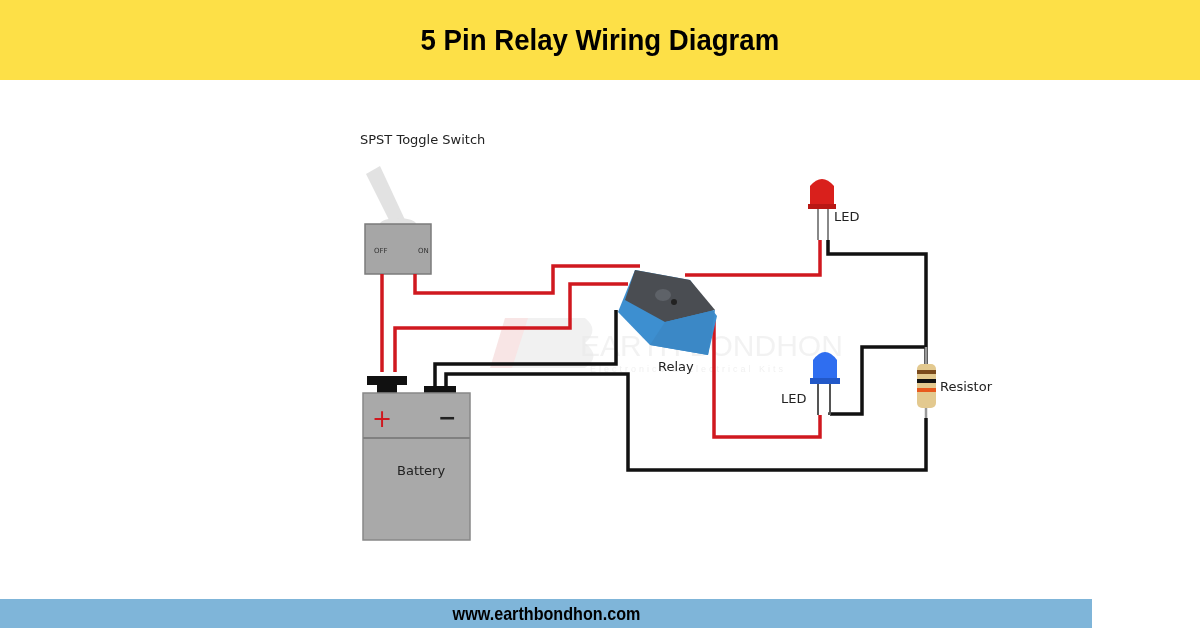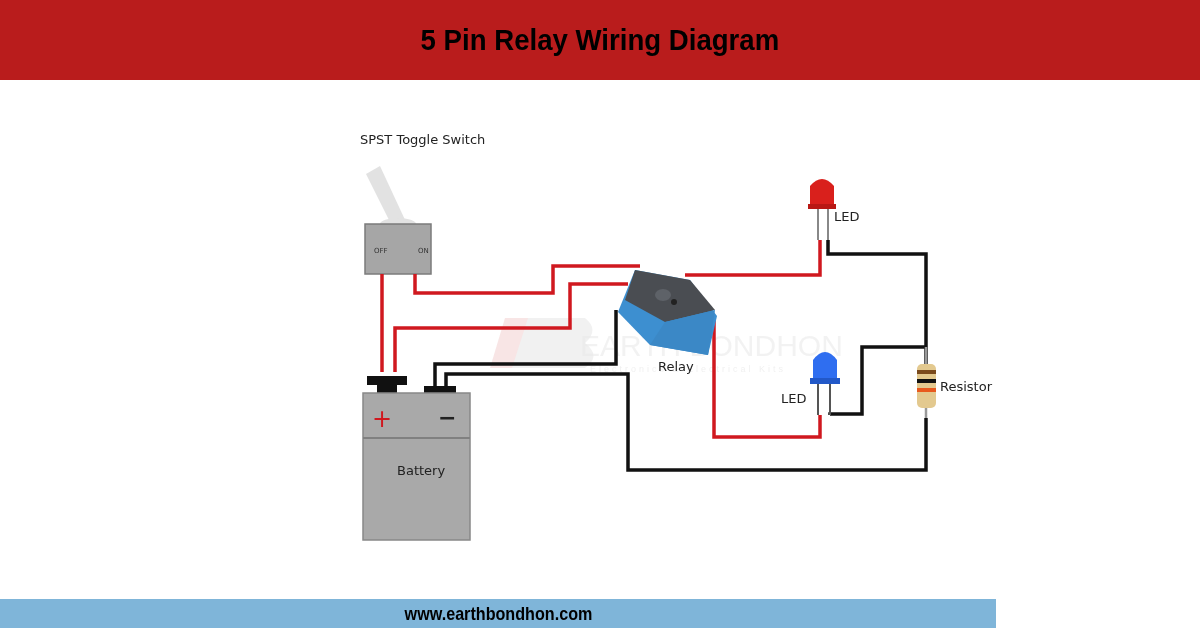--- a/index.html
+++ b/index.html
@@ -1,19 +1,19 @@
 <!DOCTYPE html>
 <html><head>
 <meta charset="utf-8">
 <style>
   html,body{margin:0;padding:0;}
   body{width:1200px;height:628px;position:relative;background:#ffffff;overflow:hidden;font-family:"Liberation Sans",sans-serif;}
-  .header{position:absolute;left:0;top:0;width:1200px;height:80px;background:#b91c1c;display:flex;align-items:center;justify-content:center;}
+  .header{position:absolute;left:0;top:0;width:1200px;height:80px;background:#fde047;display:flex;align-items:center;justify-content:center;}
   .header h1{margin:0;font-family:"Liberation Sans",sans-serif;font-weight:bold;font-size:30px;color:#000;transform:scaleX(0.92);letter-spacing:0px;}
-  .footer{position:absolute;left:0;top:599px;width:996px;height:29px;background:#7fb5d9;display:flex;align-items:center;justify-content:center;}
+  .footer{position:absolute;left:0;top:599px;width:1092px;height:29px;background:#7fb5d9;display:flex;align-items:center;justify-content:center;}
   .footer span{font-family:"Liberation Sans",sans-serif;font-weight:bold;font-size:19px;color:#000;transform:scaleX(0.85);}
   svg{position:absolute;left:0;top:0;}
   .lbl{font-family:"DejaVu Sans",sans-serif;font-size:13px;fill:#222;}
   .wm{font-family:"Liberation Sans",sans-serif;font-size:30px;fill:#d9d9d9;opacity:0.6;}
   .wm-sub{font-family:"Liberation Sans",sans-serif;font-size:9px;fill:#d9d9d9;letter-spacing:3px;opacity:0.7;}
 </style>
 </head>
 <body>
 
 <div class="header">

